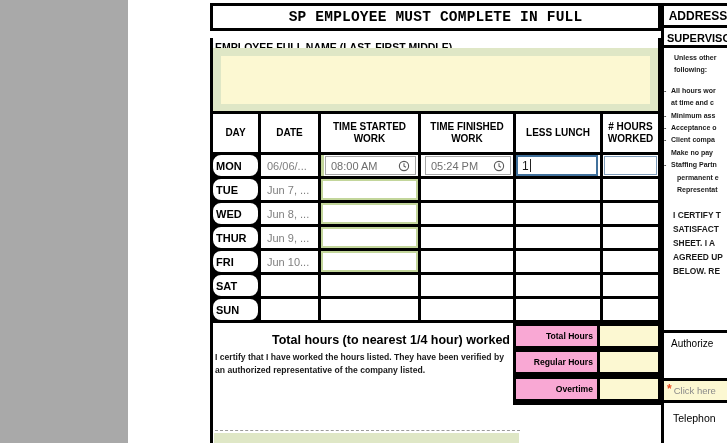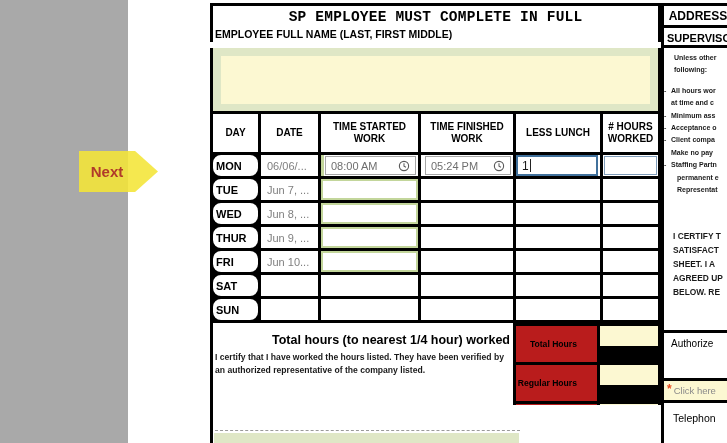--- a/index.html
+++ b/index.html
@@ -14,21 +14,21 @@
   .next-flag { position:absolute; left:79px; top:151px; width:79px; height:41px;
     background:rgba(244,229,55,0.88);
     clip-path:polygon(0 0, 71% 0, 100% 50%, 71% 100%, 0 100%);
     display:flex; align-items:center; }
   .next-flag span { display:block; width:71%; text-align:center; color:#b03a2a; font-weight:bold; font-size:15px; }
 
   .title-row { position:absolute; left:210px; top:3px; width:451px; height:28px; border:3px solid #000;
     display:flex; align-items:center; justify-content:center; background:#fff;
     font-weight:bold; font-size:14.5px; letter-spacing:.2px;font-family:Liberation Mono, monospace; }
 
-  .name-label-row { position:absolute; left:210px; top:25px; width:451px; height:17px;
+  .name-label-row { position:absolute; left:210px; top:38px; width:451px; height:17px;
     border-left:3px solid #000; border-right:3px solid #000; background:#fff;
     display:flex; align-items:center; font-weight:bold; font-size:10.5px; padding-left:2px; }
 
   .name-entry { position:absolute; left:210px; top:48px; width:451px; height:63px;
     border-left:3px solid #000; border-right:3px solid #000; background:#dfe7c6; }
   .name-entry .inner { position:absolute; left:8px; top:8px; right:8px; bottom:7px; background:#fcf8d2; }
 
   
   .tbl { position:absolute; left:210px; top:111px; width:451px; background:#000; padding:3px;
     display:grid; grid-template-columns:45px 57px 97px 92px 84px 55px; grid-auto-rows:auto; gap:3px; }
@@ -52,22 +52,22 @@
   @keyframes blink { 50% { opacity:0; } }
   .mon-hours { position:relative; background:#fff; }
   .mon-hours .inner-box { position:absolute; left:1px; right:1px; top:1px; bottom:1px; border:1px solid #7f9cb9; }
 
   
   .totals { position:absolute; left:210px; top:323px; width:451px; height:82px; display:flex; }
   .totals-left { width:303px; border-left:3px solid #000; background:#fff; padding:4px 2px 0 2px; }
   .totals-heading { font-weight:bold; font-size:12.5px; text-align:right; padding-right:1px; margin-top:6px; }
   .certify { font-size:8.6px; font-weight:bold; color:#1a1a1a; line-height:1.55; margin-top:4px; }
   .mini-tbl { width:148px; background:#000; padding:3px; display:grid; grid-template-columns:81px 58px; gap:3px; }
-  .mini-tbl .lbl { background:#b91c1c; height:36px; display:flex; align-items:center; justify-content:flex-end;
-    font-weight:bold; font-size:8.6px; padding-right:20px; }
+  .mini-tbl .lbl { background:#f9a8d4; height:20px; display:flex; align-items:center; justify-content:flex-end;
+    font-weight:bold; font-size:8.6px; padding-right:4px; }
   .mini-tbl .val { background:#fcf8d2; height:20px; }
 
   .bottom-gap { position:absolute; left:210px; top:405px; width:451px; height:38px;
     border-left:3px solid #000; background:#fff; }
   .dash-line { position:absolute; left:2px; top:25px; width:305px; border-top:1px dashed #9a9a9a; }
   .green-strip { position:absolute; left:1px; top:28px; width:305px; height:10px; background:#dfe7c6; }
 
   
   .right-panel { position:absolute; left:661px; top:0; width:66px; height:443px; }
   .rp-vline { position:absolute; left:0; top:3px; width:3px; height:440px; background:#000; }
@@ -77,42 +77,39 @@
   .sup-row { position:absolute; left:3px; top:31px; width:63px; height:17px; border-bottom:3px solid #000;
     display:flex; align-items:center; font-weight:bold; font-size:11px; padding-left:3px; background:#fff; white-space:nowrap; }
   .fine-print { position:absolute; left:3px; top:52px; width:63px; font-size:7px; font-weight:bold;
     color:#1a1a1a; line-height:12.4px; white-space:nowrap; }
   .fp-line { display:flex; }
   .fp-bullet { width:7px; flex:0 0 7px; color:#444; }
   .fp-ind .fp-bullet { visibility:hidden; }
   .fp-intro { padding-left:10px; }
   .fp-more { padding-left:13px; }
   .fp-gap { margin-top:8px; }
-  .cert-block { margin-top:33px; font-size:8.4px; line-height:14px; padding-left:9px; white-space:nowrap; }
+  .cert-block { margin-top:12px; font-size:8.4px; line-height:14px; padding-left:9px; white-space:nowrap; }
   .auth-row { position:absolute; left:3px; top:330px; width:63px; height:48px; border-top:3px solid #000;
     background:#fff; font-size:10px; padding:5px 0 0 7px; white-space:nowrap; }
   .click-row { position:absolute; left:3px; top:378px; width:63px; height:25px; border-top:3px solid #000;
     border-bottom:3px solid #000; background:#fcf8d2; display:flex; align-items:center; padding-left:3px; white-space:nowrap; }
   .click-row .ast { color:#e8491d; font-weight:bold; font-size:12px; margin-right:2px; position:relative; top:-2px; }
   .click-row .ct { color:#8a8a8a; font-size:9.5px; }
   .tel-row { position:absolute; left:3px; top:406px; width:63px; height:37px; background:#fff;
     font-size:10.5px; padding:6px 0 0 9px; white-space:nowrap; }
 
   .clock-icon svg { display:block; }
 </style>
 </head>
 <body>
 
 <div id="stage">
 
   <div class="gray-strip"></div>
 
-  <div class="next-flag">
-    <span>Next</span>
-  </div>
 
   <div class="title-row">
     <span>SP EMPLOYEE MUST COMPLETE IN FULL</span>
   </div>
 
   <div class="name-label-row">
     <span>EMPLOYEE FULL NAME (LAST, FIRST MIDDLE)</span>
   </div>
   <div class="name-entry">
     <div class="inner"></div>

